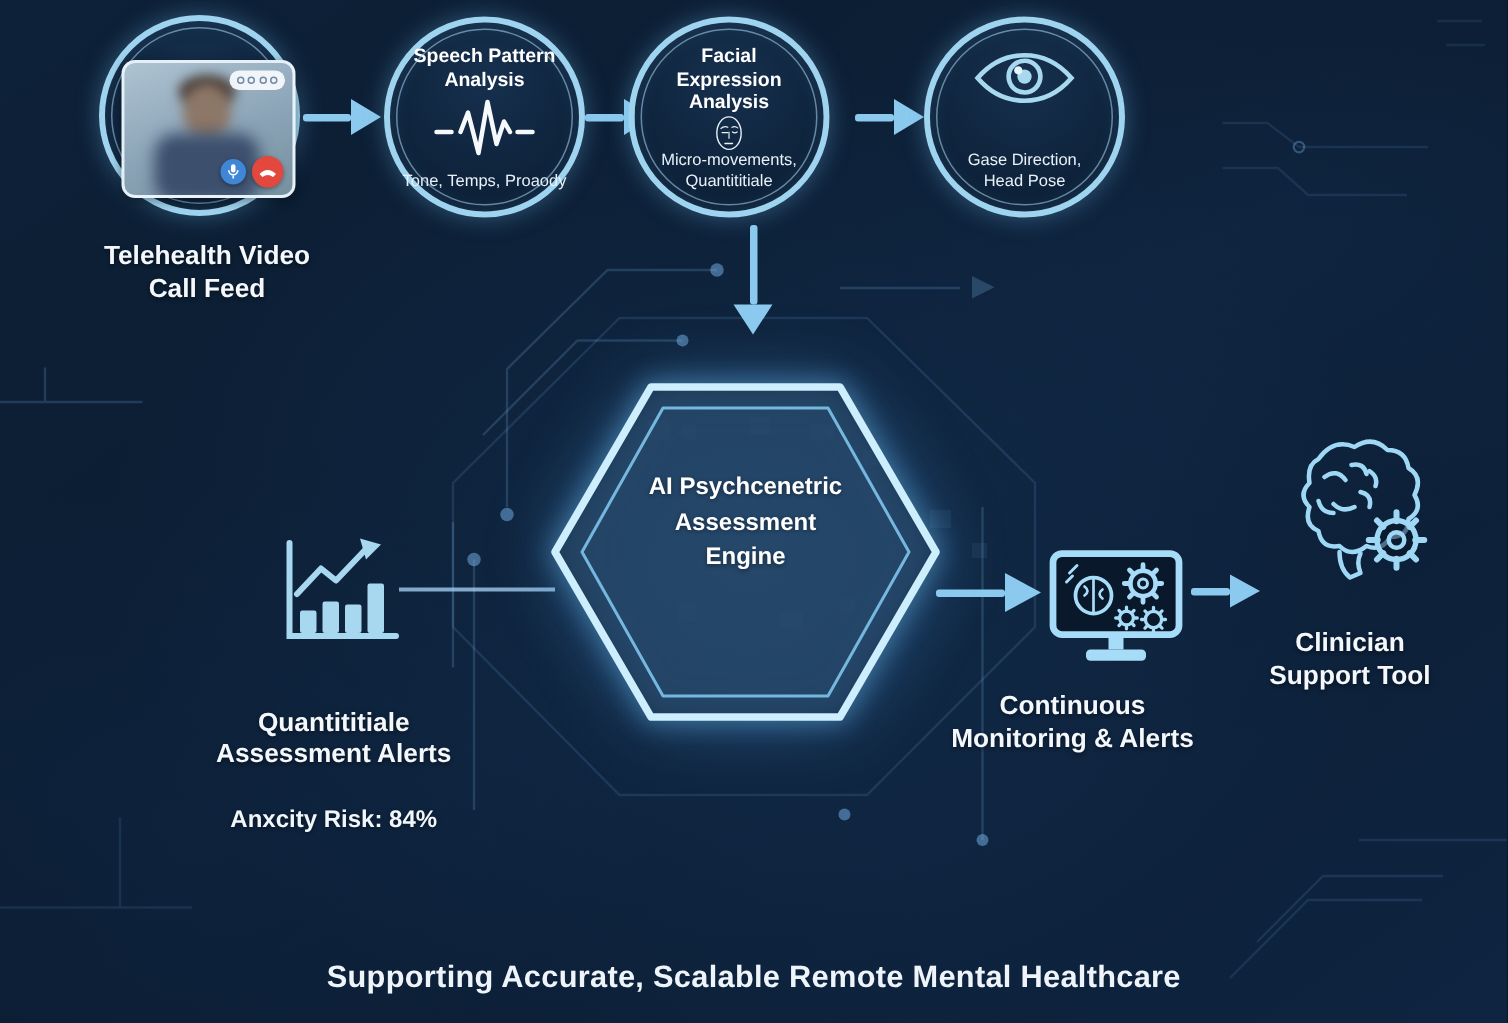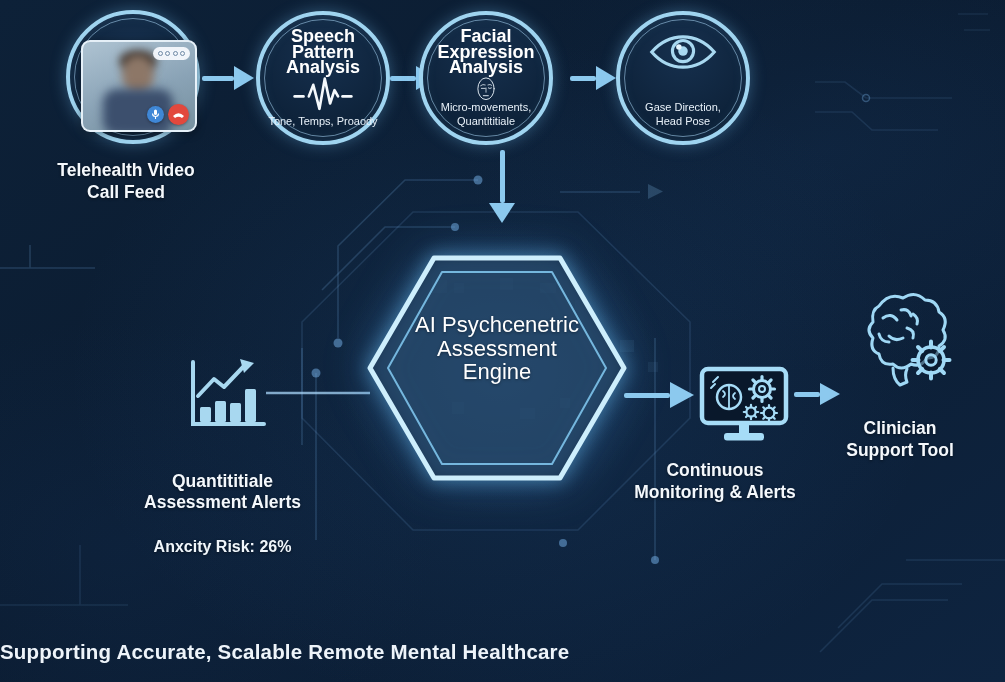--- a/index.html
+++ b/index.html
@@ -12,32 +12,32 @@
       radial-gradient(ellipse 420px 300px at 12% 80%, rgba(20,50,90,.25), transparent 75%),
       linear-gradient(145deg,#0d2138 0%,#0b1c31 45%,#0e2440 100%);
   }
   svg{display:block}
   .decor{position:absolute;left:0;top:0;z-index:0}
   .hex-glow{position:absolute;left:327px;top:213px;width:345px;height:315px;z-index:1;
     background:radial-gradient(ellipse at center, rgba(80,170,240,.17), transparent 65%);}
   .hex-svg{position:absolute;left:362px;top:248px;z-index:2;
     filter:drop-shadow(0 0 9px rgba(110,195,250,.65)) drop-shadow(0 0 22px rgba(80,160,230,.35));}
   .engine-text{position:absolute;left:372px;top:313px;width:250px;text-align:center;z-index:3}
-  .engine-title{font-size:22px;font-weight:normal;line-height:23.5px;white-space:pre-line;color:#ffffff;
+  .engine-title{font-size:16px;font-weight:bold;line-height:23.5px;white-space:pre-line;color:#ffffff;
     text-shadow:0 1px 3px rgba(0,0,0,.4)}
   .engine-sub{margin-top:7px;font-size:12.5px;line-height:16.5px;white-space:pre-line;color:#dcebf7}
 
   .stage-circle{position:absolute;width:134px;height:134px;border-radius:50%;box-sizing:border-box;
     border:4px solid #9fd4f0;background:radial-gradient(circle at 50% 30%,#16304e 0%,#0d2138 75%);
     box-shadow:0 0 16px rgba(120,195,245,.35), inset 0 0 14px rgba(120,195,245,.12);
     display:flex;flex-direction:column;align-items:center;justify-content:space-between;
     padding:14px 8px 13px;text-align:center;z-index:4}
   .stage-circle::before{content:"";position:absolute;inset:4px;border-radius:50%;
     border:1px solid rgba(170,215,245,.55);pointer-events:none}
-  .stage-title{font-size:18px;font-weight:bold;line-height:15.5px;white-space:pre-line;color:#fff}
+  .stage-title{font-size:13px;font-weight:bold;line-height:15.5px;white-space:pre-line;color:#fff}
   .stage-sub{font-size:11px;line-height:13.5px;white-space:pre-line;color:#e8f1f9}
 
   .node-label{position:absolute;text-align:center;font-weight:bold;font-size:17.5px;line-height:21.5px;
     color:#f4f8fc;white-space:pre-line;text-shadow:0 1px 3px rgba(0,0,0,.45);z-index:4}
   .metric-line{font-size:16px;font-weight:bold;margin-top:1px;color:#f0f6fb}
 
   .arrow-right{position:absolute;display:flex;align-items:center;z-index:4}
   .arrow-right .stem{height:5px;background:#8cc9ee;border-radius:2px}
   .arrow-right .head{width:0;height:0;border-top:12px solid transparent;border-bottom:12px solid transparent;
     border-left:20px solid #8cc9ee}
@@ -53,21 +53,21 @@
   .person-head{position:absolute;left:39px;top:14px;width:32px;height:38px;border-radius:50%;background:#8d7767;filter:blur(4px)}
   .person-body{position:absolute;left:20px;top:47px;width:70px;height:46px;border-radius:14px;background:#3c4f6d;filter:blur(5px)}
   .cam-pill{position:absolute;right:5px;top:5px;width:37px;height:13px;border-radius:7px;
     background:rgba(248,251,255,.92);display:flex;align-items:center;justify-content:center;gap:2.5px}
   .cam-pill i{width:5px;height:5px;border:1.2px solid #6f8aa5;border-radius:50%;display:block;box-sizing:border-box}
   .call-btn{position:absolute;border-radius:50%;display:flex;align-items:center;justify-content:center;
     box-shadow:0 1px 3px rgba(0,0,0,.35)}
   .mic-btn{right:31px;bottom:7px;width:17px;height:17px;background:#3f87d6}
   .end-btn{right:6px;bottom:5px;width:21px;height:21px;background:#e2483d}
 
-  .caption{position:absolute;left:0;right:0;top:640px;font-size:20.5px;font-weight:600;
+  .caption{position:absolute;left:0;right:0;top:640px;text-align:center;font-size:20.5px;font-weight:600;
     letter-spacing:.2px;color:#eef4fa;z-index:4}
   .icon-abs{position:absolute;z-index:4}
 </style>
 </head>
 <body>
 
 <div class="canvas">
 
   <svg class="decor" width="1005" height="682" viewBox="0 0 1005 682">
     <g stroke="rgba(125,185,240,.20)" stroke-width="1.6" fill="none">
@@ -139,21 +139,21 @@
           <line x1="4.5" y1="8" x2="4.5" y2="10" stroke="#fff" stroke-width="1.1"></line>
         </svg>
       </div>
       <div class="call-btn end-btn">
         <svg width="13" height="7" viewBox="0 0 13 7">
           <path d="M1,5 q5.5,-5.5 11,0 l-2,2 q-3.5,-2.6 -7,0 z" fill="#fff"></path>
         </svg>
       </div>
     </div>
   </div>
-  <div class="node-label" style="left:6px;top:160px;width:240px">Telehealth Video
+  <div class="node-label" style="left:18px;top:160px;width:240px">Telehealth Video
 Call Feed</div>
 
   <div class="arrow-right" style="left:202px;top:66px">
     <div class="stem" style="width:32px"></div>
       <div class="head"></div>
   </div>
   <div class="arrow-right" style="left:390px;top:66px">
     <div class="stem" style="width:26px"></div>
       <div class="head"></div>
   </div>
@@ -212,21 +212,21 @@
       <rect x="31" y="43" width="11" height="21" rx="1.5"></rect>
       <rect x="46" y="45" width="11" height="19" rx="1.5"></rect>
       <rect x="61" y="31" width="11" height="33" rx="1.5"></rect>
     </g>
     <path d="M14,38 L30,21 L40,29 L60,8" stroke="#a8d8f0" stroke-width="4" fill="none" stroke-linecap="round" stroke-linejoin="round"></path>
     <polygon points="56,1 70,5 60,15" fill="#a8d8f0"></polygon>
   </svg>
   <div class="node-label" style="left:95px;top:449px;width:255px">
     <div style="white-space:pre-line">Quantititiale
 Assessment Alerts</div>
-    <div class="metric-line">Anxcity Risk: 26%</div>
+    <div class="metric-line">Anxcity Risk: 84%</div>
   </div>
 
   <div class="arrow-right" style="left:624px;top:382px">
     <div class="stem" style="width:46px"></div>
     <div class="head" style="border-top-width:13px;border-bottom-width:13px;border-left-width:24px"></div>
   </div>
 
   <svg class="icon-abs" style="left:699px;top:366px" width="92" height="80" viewBox="0 0 92 80">
     <rect x="3" y="3" width="84" height="54" rx="6" fill="rgba(8,22,40,.85)" stroke="#a6dcf7" stroke-width="4.5"></rect>
     <g stroke="#a6dcf7" fill="none" stroke-linecap="round">

